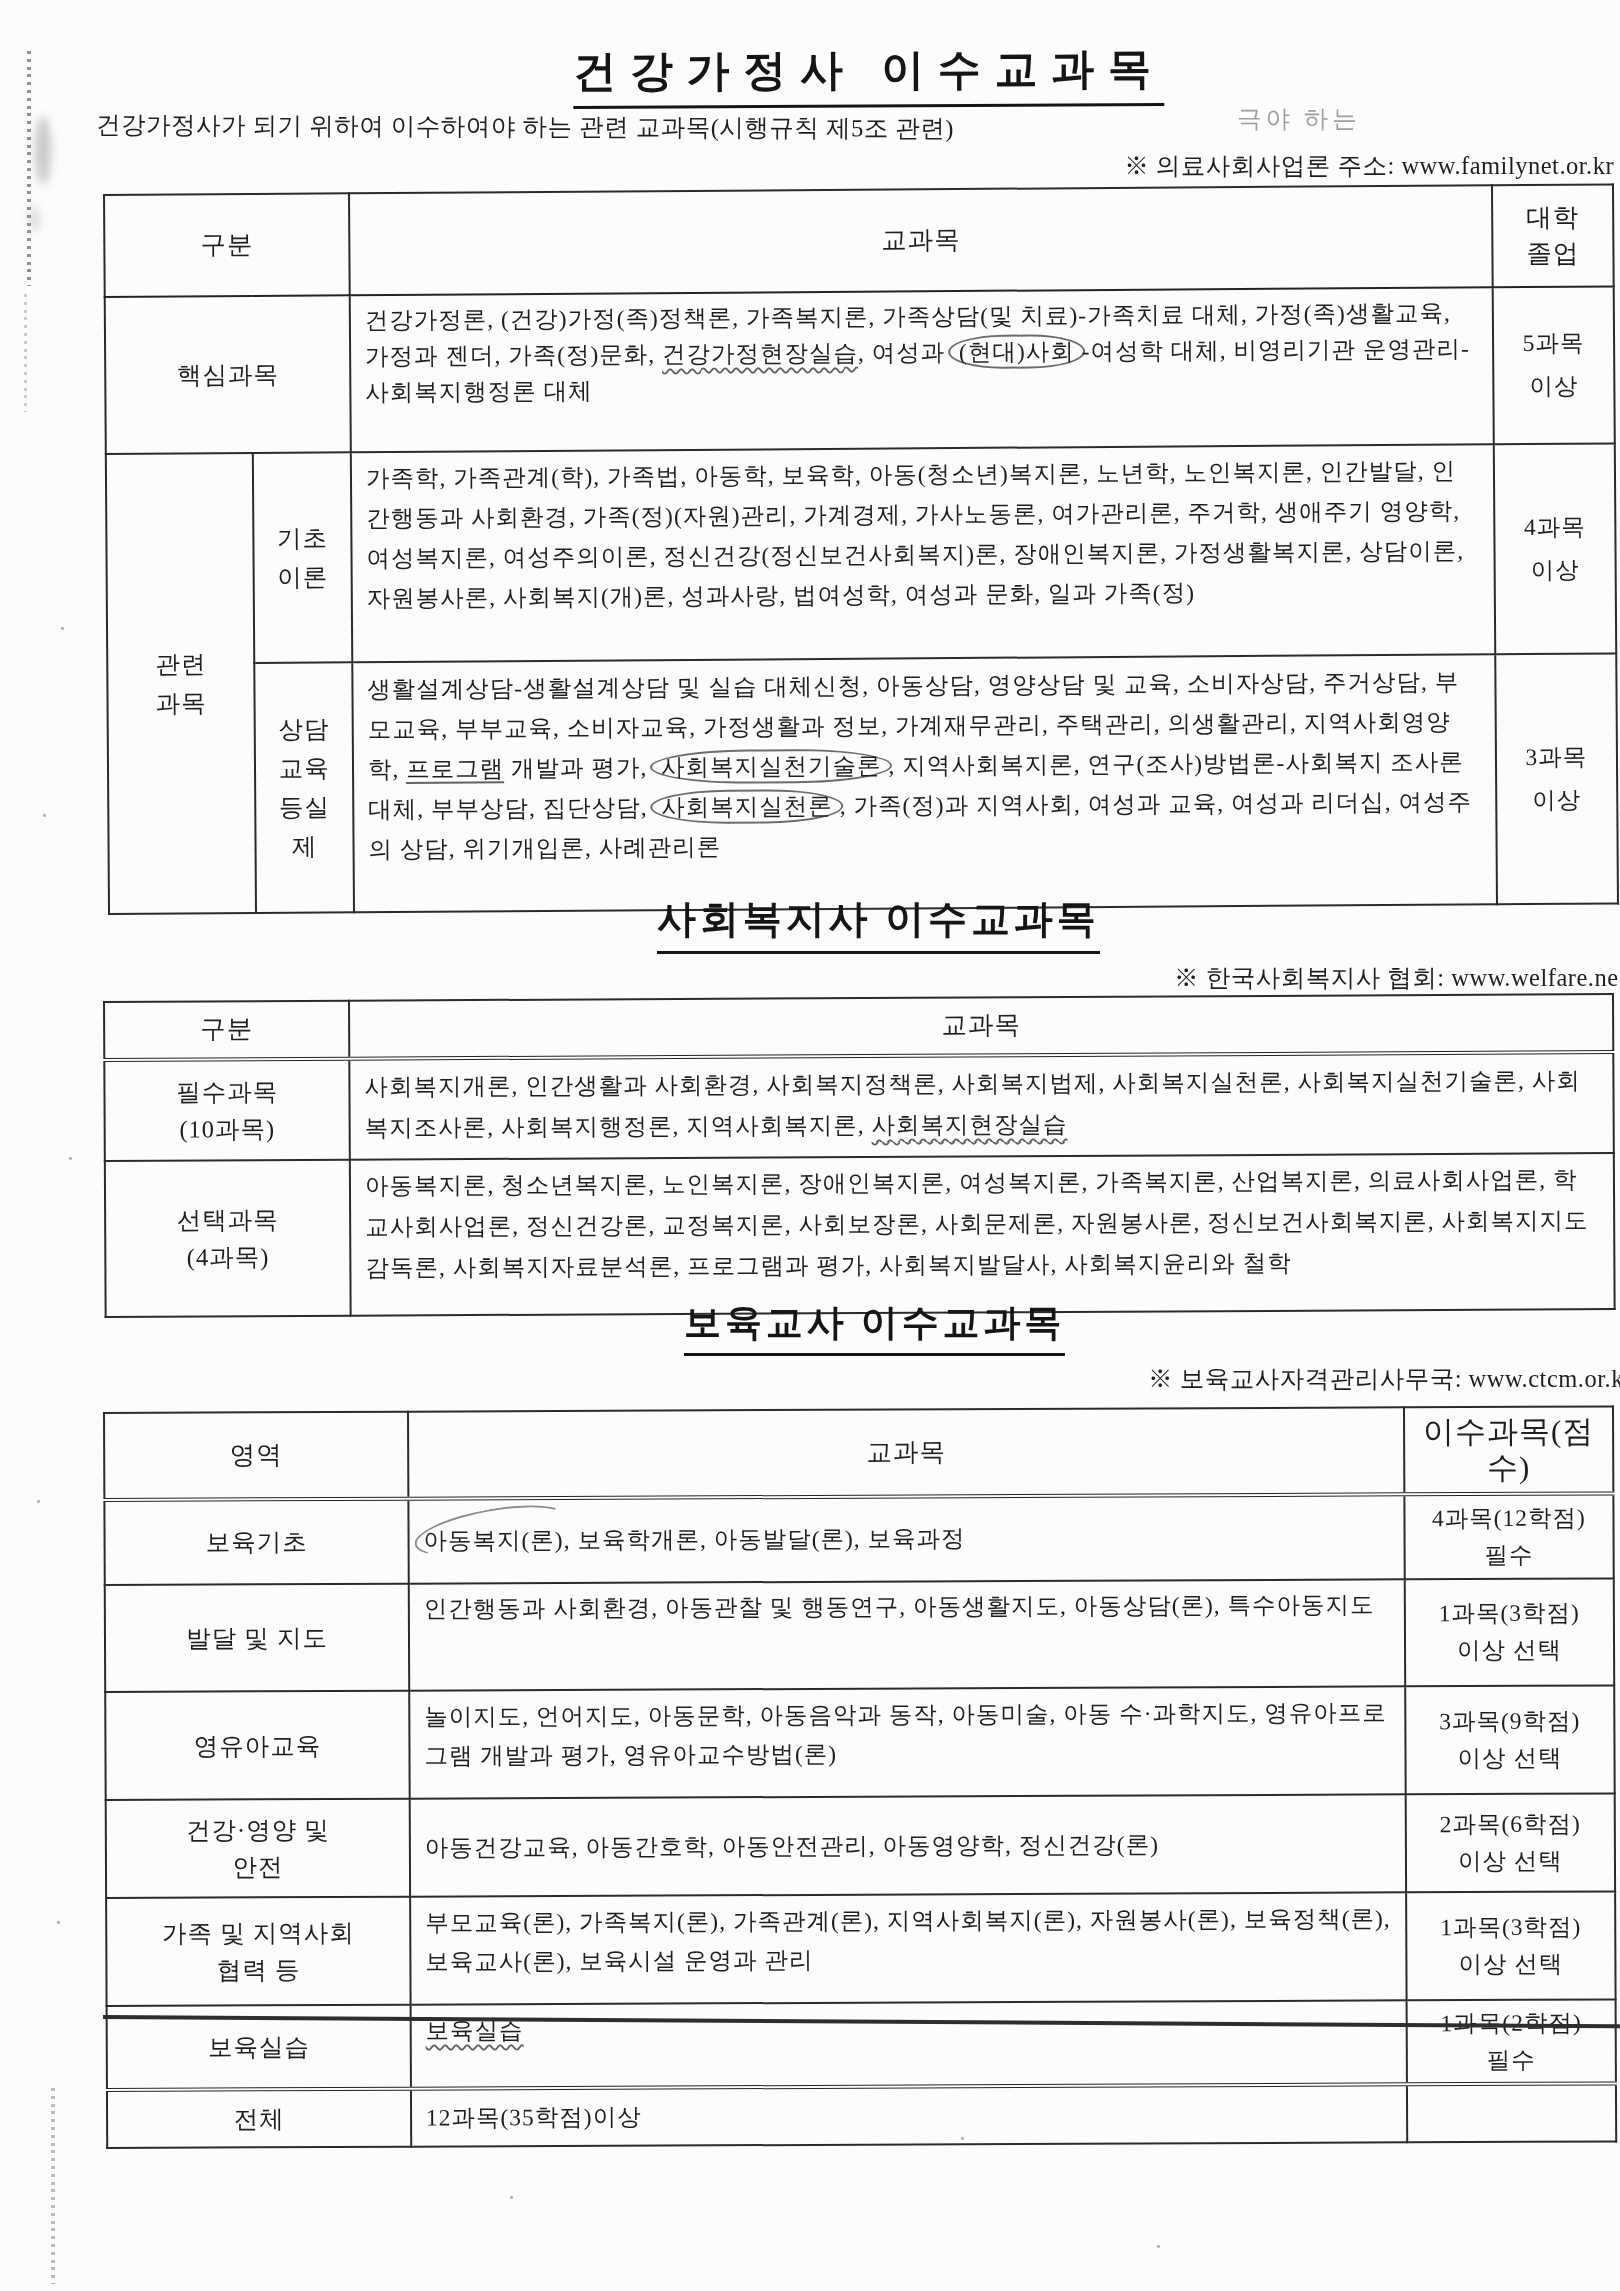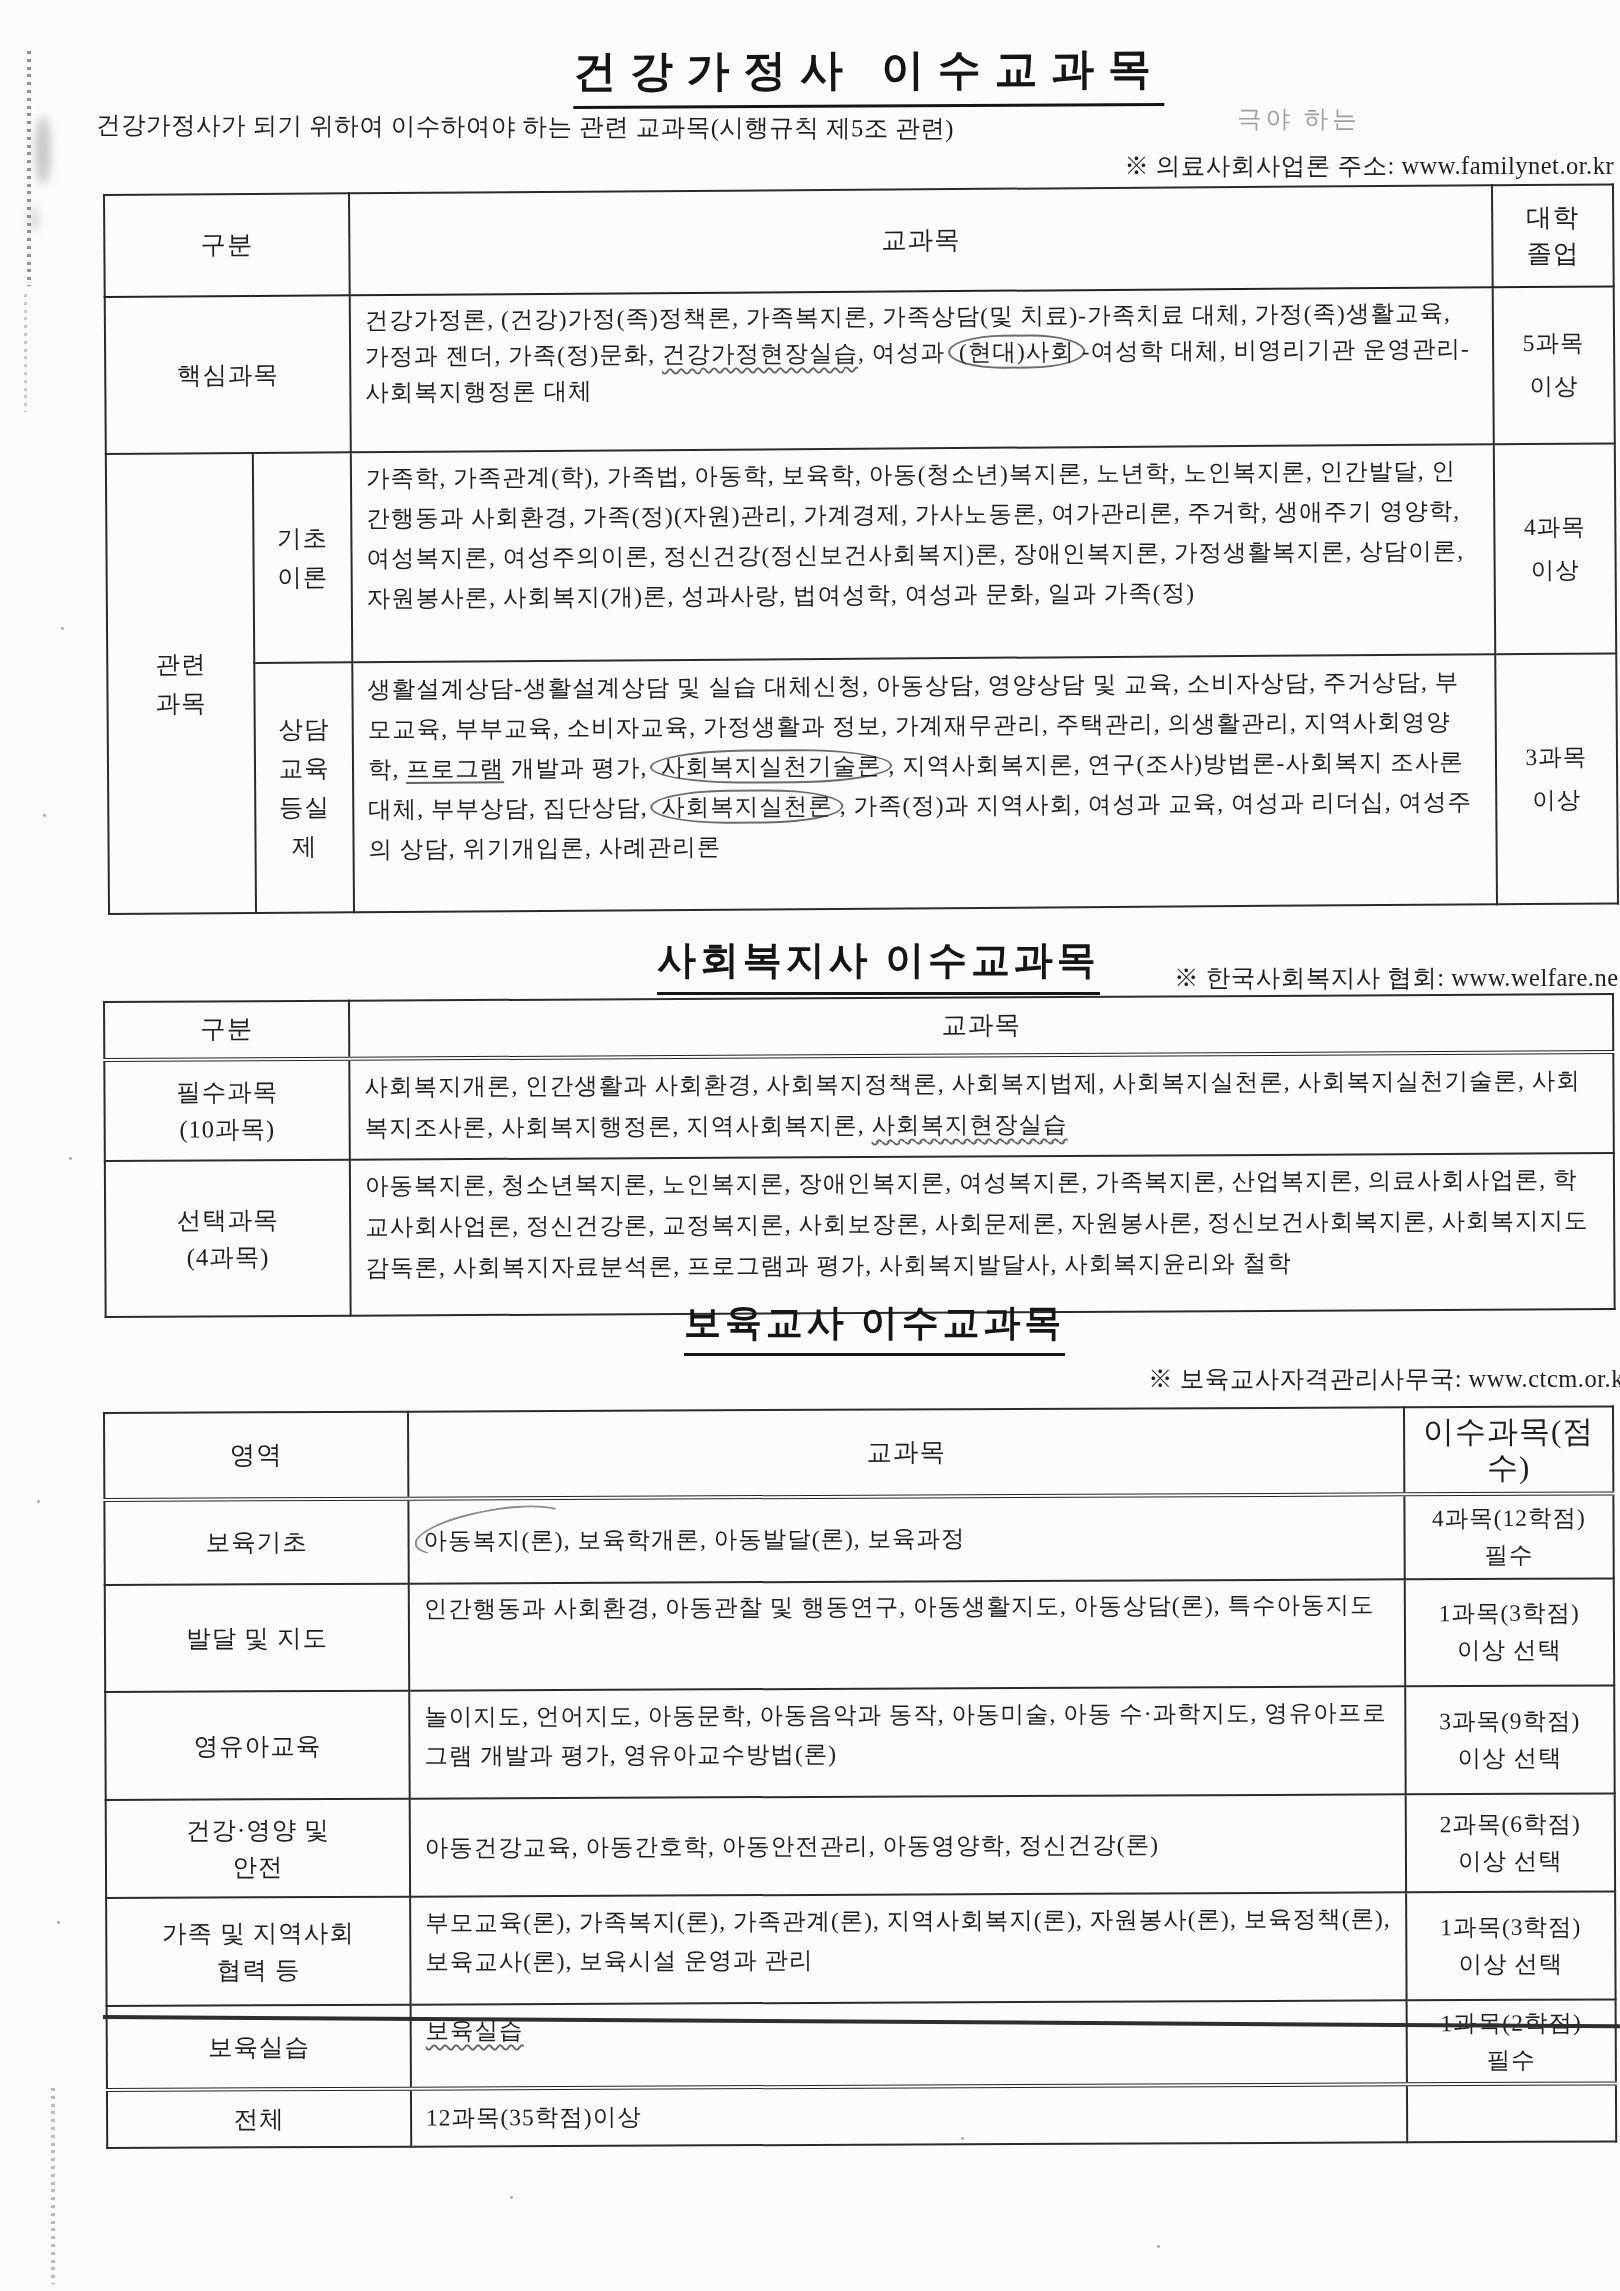--- a/index.html
+++ b/index.html
@@ -17,21 +17,21 @@
   .smudge{position:absolute;background:#8a8a8a;filter:blur(4.9px);border-radius:50%;opacity:.45;}
   .speck{position:absolute;width:2.9px;height:2.9px;background:#6f6f6f;border-radius:50%;opacity:.6;}
   .stray-line{position:absolute;background:#2e2e2e;transform-origin:left top;}
   
   .sec-title{
     position:absolute;font-weight:bold;color:#151515;
     border-bottom:3.9px solid #151515;padding-bottom:4.9px;white-space:nowrap;
     transform-origin:left top;
   }
   .t1{left:573px;top:43px;font-size:43px;letter-spacing:13.7px;transform:rotate(-0.3deg);}
-  .t2{left:657px;top:933px;font-size:39px;letter-spacing:3.9px;}
+  .t2{left:657px;top:892px;font-size:39px;letter-spacing:3.9px;}
   .t3{left:684px;top:1298px;font-size:37px;letter-spacing:3.9px;text-align:center;}
   .subtitle{position:absolute;left:96px;top:108px;font-size:24.5px;letter-spacing:0.5px;
     transform:rotate(0.25deg);transform-origin:left top;white-space:nowrap;}
   .ghost{position:absolute;left:1237px;top:102px;font-size:24.5px;color:#6d6d6d;opacity:.65;
     letter-spacing:3.9px;white-space:nowrap;}
   .note{position:absolute;left:0;font-size:24.5px;text-align:right;white-space:nowrap;letter-spacing:0.5px;}
   .n1{top:149px;right:5.9px;}
   .n2{top:961px;right:-5.9px;}
   .n3{top:1362px;right:-3.9px;}
   .url-underline{text-underline-offset:3.9px;}

